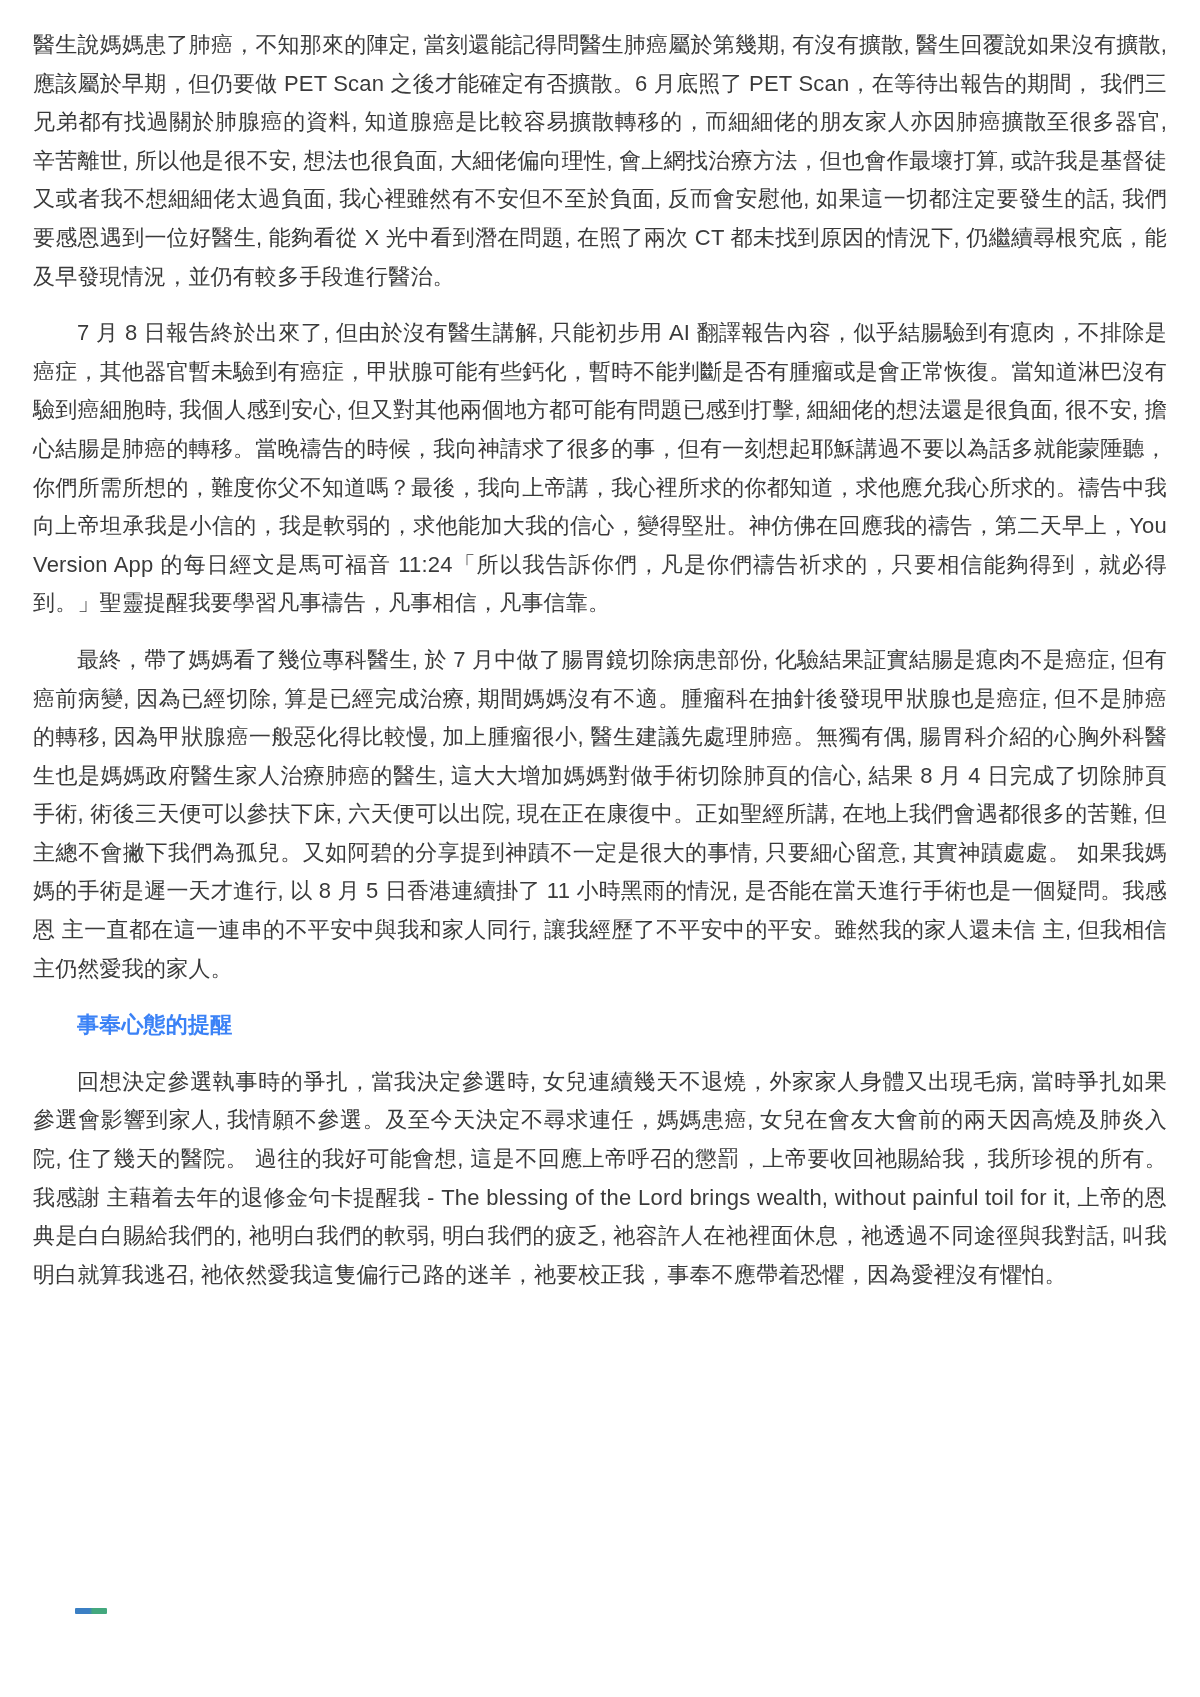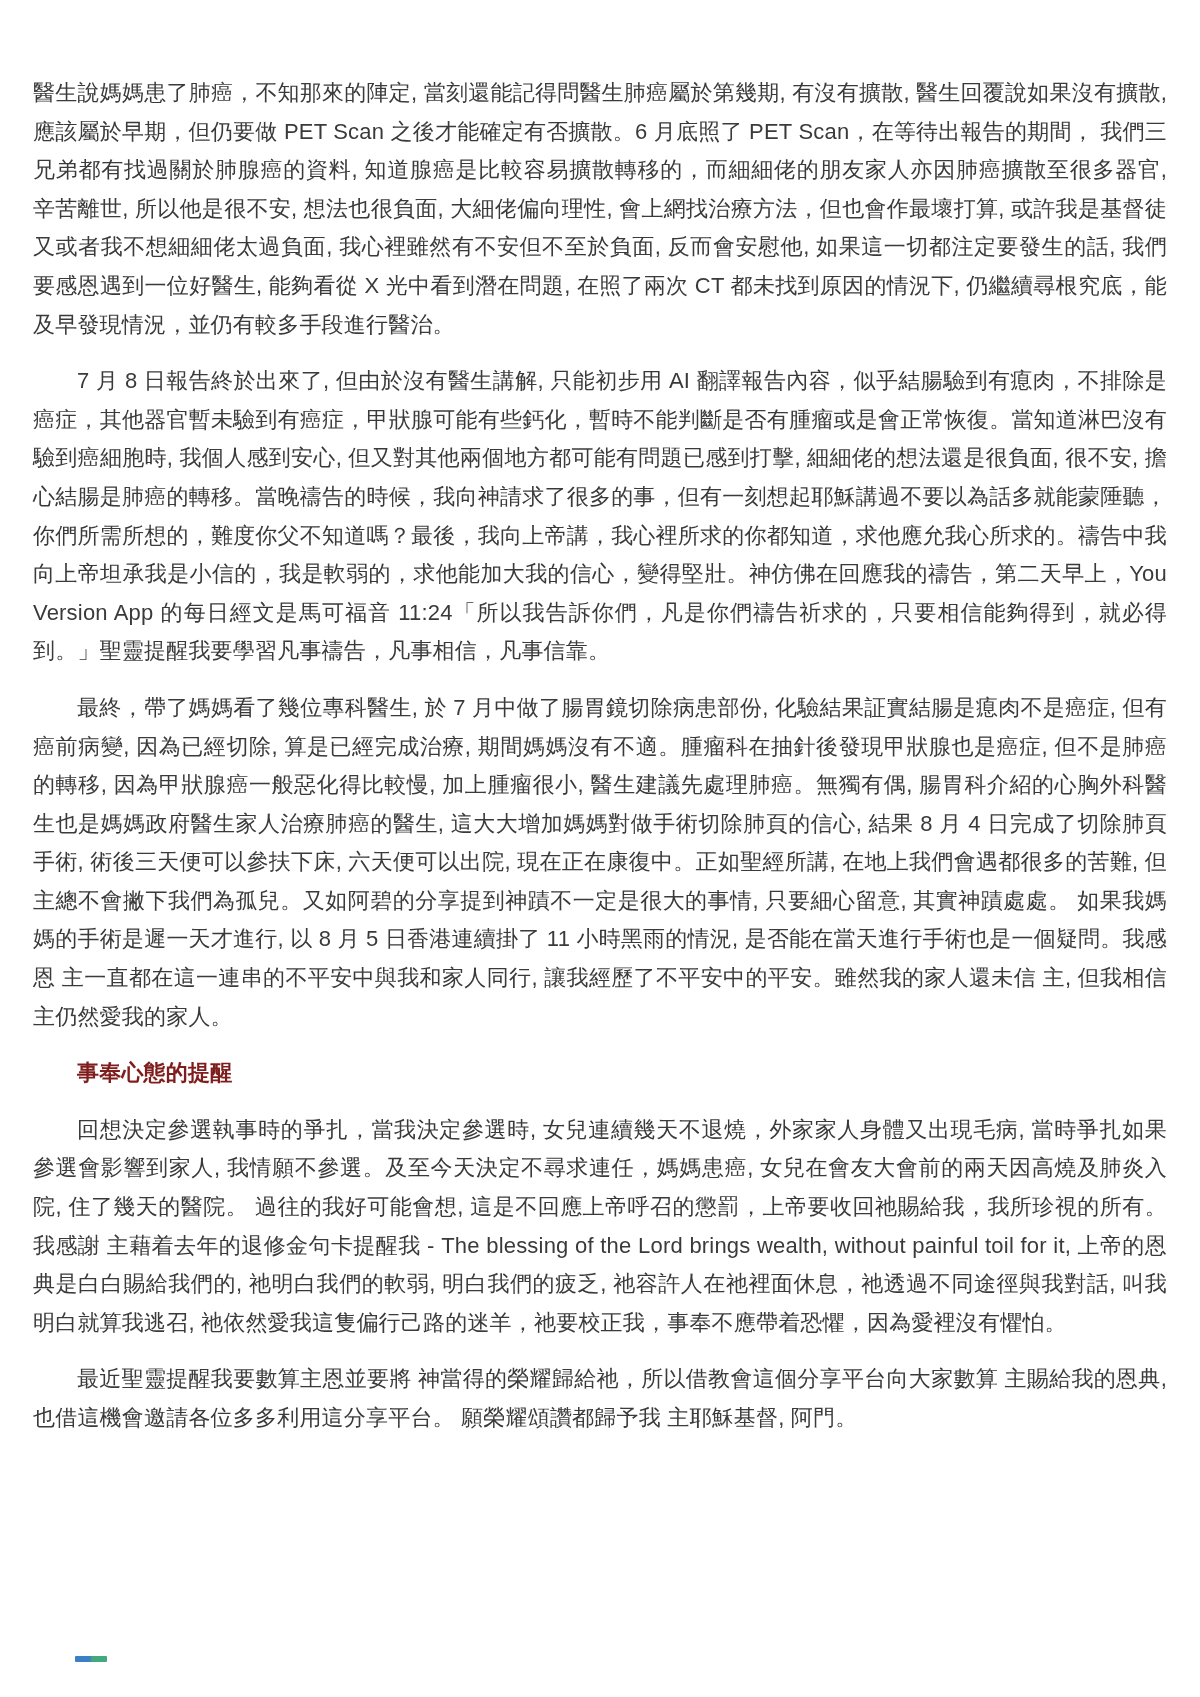--- a/index.html
+++ b/index.html
@@ -7,21 +7,20 @@
     padding: 0;
     background: #ffffff;
   }
   .page {
     position: relative;
     width: 1200px;
     height: 1614px;
     background: #ffffff;
     overflow: hidden;
     font-family: "Liberation Sans", sans-serif;
-    margin-top: 48px;
   }
   .body-text {
     position: absolute;
     top: 26px;
     left: 33px;
     right: 33px;
     color: #3a3a3a;
     font-size: 22px;
     line-height: 38.6px;
     text-align: justify;
@@ -31,21 +30,21 @@
     margin: 0 0 18px 0;
   }
   .body-text p.indent {
     text-indent: 44px;
   }
   .section-heading {
     margin: 2px 0 18px 44px;
     font-size: 22px;
     line-height: 38.6px;
     font-weight: bold;
-    color: #7f1d1d;
+    color: #3b82f6;
     text-align: left;
   }
   .footer {
     position: absolute;
     left: 0;
     right: 0;
     top: 1648px;
     height: 30px;
     color: #8c8c8c;
     font-size: 19px;
@@ -74,21 +73,20 @@
     <p>醫生說媽媽患了肺癌，不知那來的陣定, 當刻還能記得問醫生肺癌屬於第幾期, 有沒有擴散, 醫生回覆說如果沒有擴散, 應該屬於早期，但仍要做 PET Scan 之後才能確定有否擴散。6 月底照了 PET Scan，在等待出報告的期間， 我們三兄弟都有找過關於肺腺癌的資料, 知道腺癌是比較容易擴散轉移的，而細細佬的朋友家人亦因肺癌擴散至很多器官, 辛苦離世, 所以他是很不安, 想法也很負面, 大細佬偏向理性, 會上網找治療方法，但也會作最壞打算, 或許我是基督徒又或者我不想細細佬太過負面, 我心裡雖然有不安但不至於負面, 反而會安慰他, 如果這一切都注定要發生的話, 我們要感恩遇到一位好醫生, 能夠看從 X 光中看到潛在問題, 在照了兩次 CT 都未找到原因的情況下, 仍繼續尋根究底，能及早發現情況，並仍有較多手段進行醫治。</p>
 
     <p class="indent">7 月 8 日報告終於出來了, 但由於沒有醫生講解, 只能初步用 AI 翻譯報告內容，似乎結腸驗到有瘜肉，不排除是癌症，其他器官暫未驗到有癌症，甲狀腺可能有些鈣化，暫時不能判斷是否有腫瘤或是會正常恢復。當知道淋巴沒有驗到癌細胞時, 我個人感到安心, 但又對其他兩個地方都可能有問題已感到打擊, 細細佬的想法還是很負面, 很不安, 擔心結腸是肺癌的轉移。當晚禱告的時候，我向神請求了很多的事，但有一刻想起耶穌講過不要以為話多就能蒙陲聽，你們所需所想的，難度你父不知道嗎？最後，我向上帝講，我心裡所求的你都知道，求他應允我心所求的。禱告中我向上帝坦承我是小信的，我是軟弱的，求他能加大我的信心，變得堅壯。神仿佛在回應我的禱告，第二天早上，You Version App 的每日經文是馬可福音 11:24「所以我告訴你們，凡是你們禱告祈求的，只要相信能夠得到，就必得到。」聖靈提醒我要學習凡事禱告，凡事相信，凡事信靠。</p>
 
     <p class="indent">最終，帶了媽媽看了幾位專科醫生, 於 7 月中做了腸胃鏡切除病患部份, 化驗結果証實結腸是瘜肉不是癌症, 但有癌前病變, 因為已經切除, 算是已經完成治療, 期間媽媽沒有不適。腫瘤科在抽針後發現甲狀腺也是癌症, 但不是肺癌的轉移, 因為甲狀腺癌一般惡化得比較慢, 加上腫瘤很小, 醫生建議先處理肺癌。無獨有偶, 腸胃科介紹的心胸外科醫生也是媽媽政府醫生家人治療肺癌的醫生, 這大大增加媽媽對做手術切除肺頁的信心, 結果 8 月 4 日完成了切除肺頁手術, 術後三天便可以參扶下床, 六天便可以出院, 現在正在康復中。正如聖經所講, 在地上我們會遇都很多的苦難, 但 主總不會撇下我們為孤兒。又如阿碧的分享提到神蹟不一定是很大的事情, 只要細心留意, 其實神蹟處處。 如果我媽媽的手術是遲一天才進行, 以 8 月 5 日香港連續掛了 11 小時黑雨的情況, 是否能在當天進行手術也是一個疑問。我感恩 主一直都在這一連串的不平安中與我和家人同行, 讓我經歷了不平安中的平安。雖然我的家人還未信 主, 但我相信 主仍然愛我的家人。</p>
 
     <h3 class="section-heading">事奉心態的提醒</h3>
 
     <p class="indent">回想決定參選執事時的爭扎，當我決定參選時, 女兒連續幾天不退燒，外家家人身體又出現毛病, 當時爭扎如果參選會影響到家人, 我情願不參選。及至今天決定不尋求連任，媽媽患癌, 女兒在會友大會前的兩天因高燒及肺炎入院, 住了幾天的醫院。 過往的我好可能會想, 這是不回應上帝呼召的懲罰，上帝要收回祂賜給我，我所珍視的所有。我感謝 主藉着去年的退修金句卡提醒我 - The blessing of the Lord brings wealth, without painful toil for it, 上帝的恩典是白白賜給我們的, 祂明白我們的軟弱, 明白我們的疲乏, 祂容許人在祂裡面休息，祂透過不同途徑與我對話, 叫我明白就算我逃召, 祂依然愛我這隻偏行己路的迷羊，祂要校正我，事奉不應帶着恐懼，因為愛裡沒有懼怕。</p>
 
-    <p class="indent">最近聖靈提醒我要數算主恩並要將 神當得的榮耀歸給祂，所以借教會這個分享平台向大家數算 主賜給我的恩典, 也借這機會邀請各位多多利用這分享平台。 願榮耀頌讚都歸予我 主耶穌基督, 阿門。</p>
   </div>
 
   <div class="footer">
     <span class="footer-item footer-phone">
       <span>電話：</span><span>47266980</span>
     </span>
     <span class="footer-item footer-email">
       <span>電郵：</span><span>brings@yahoo.com.hk</span>
     </span>
     <span class="footer-item footer-website">

